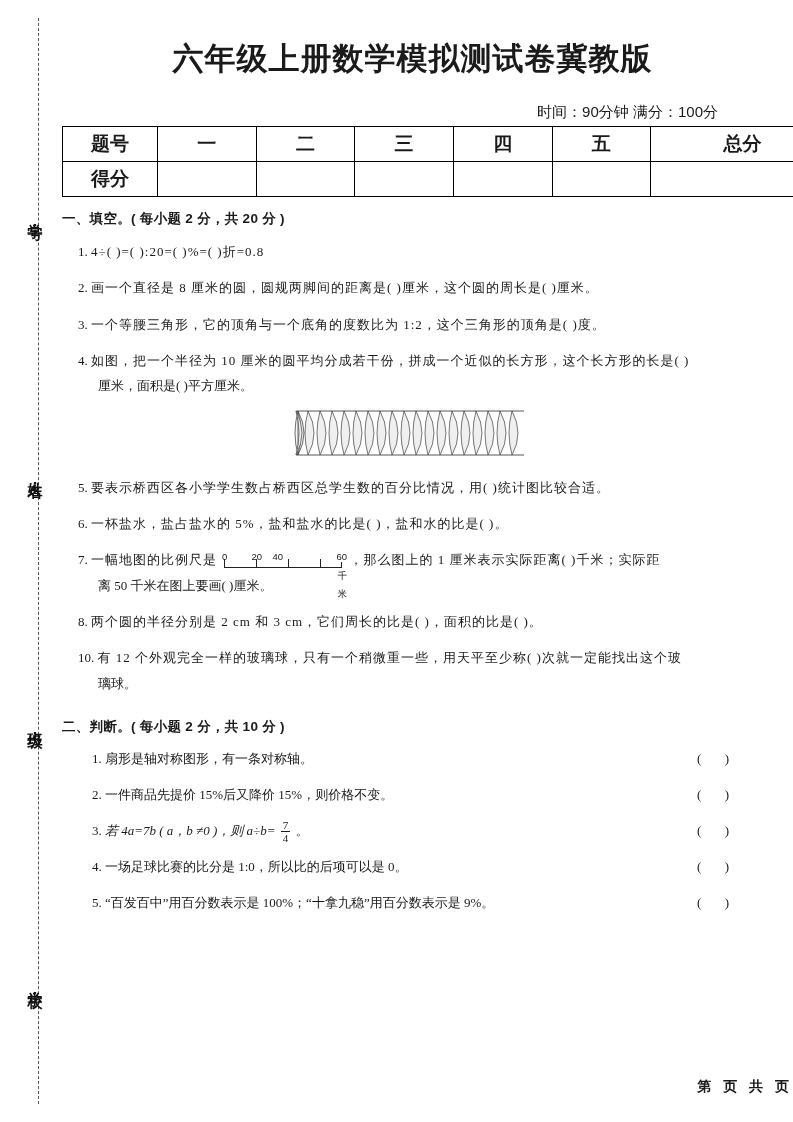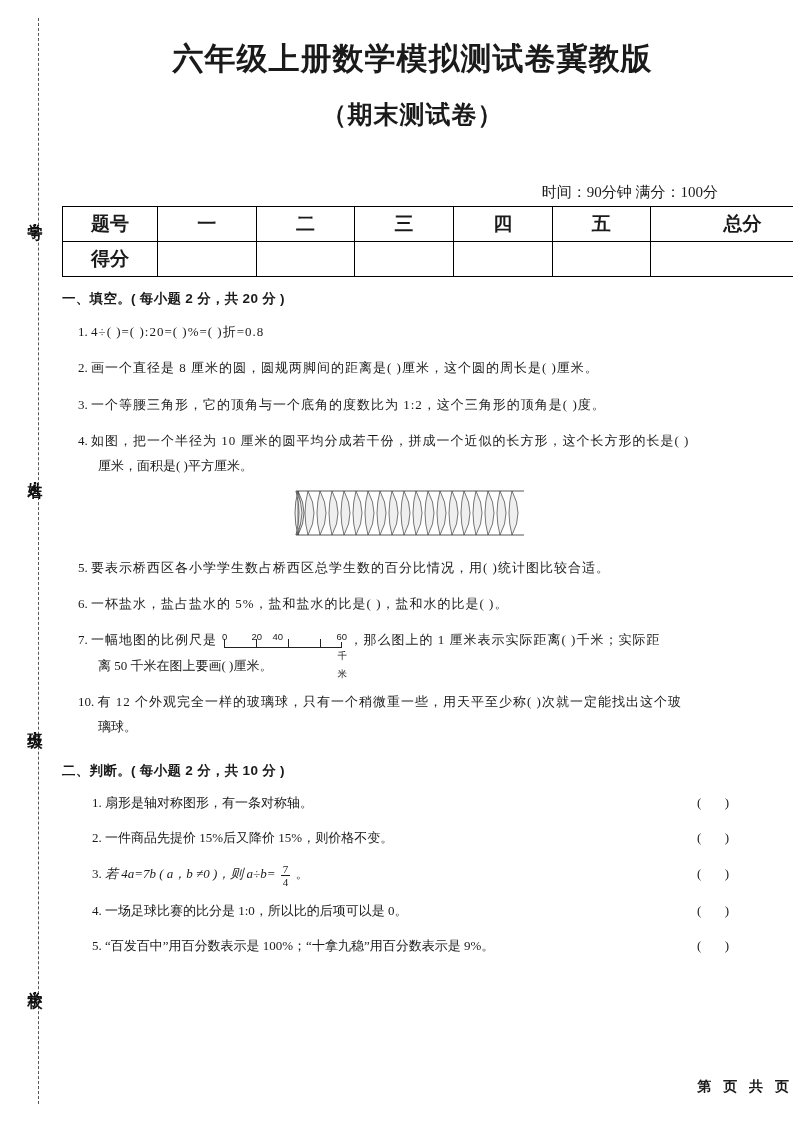--- a/index.html
+++ b/index.html
@@ -72,25 +72,25 @@
   h2.subtitle {
     margin: 0;
     padding-top: 18px;
     font-size: 25px;
     font-weight: bold;
     text-align: center;
     letter-spacing: 1px;
     font-family: "Liberation Sans", "DejaVu Sans", sans-serif;
   }
   .exam-meta {
-    margin-top: 52px;
+    margin-top: 23px;
     text-align: right;
     padding-right: 45px;
     font-size: 15px;
-    font-family: Liberation Serif, serif;
+    font-family: Liberation Sans, sans-serif;
   }
   table.score-table {
     margin: 4px auto 0 auto;
     border-collapse: collapse;
     width: 773px;
   }
   table.score-table td {
     border: 1px solid #000;
     height: 32px;
     text-align: center;
@@ -207,21 +207,20 @@
   <div class="side-labels">
     <div class="side-label l1">学号：</div>
     <div class="side-label l2">姓名：</div>
     <div class="side-label l3">班级：</div>
     <div class="side-label l4">学校：</div>
   </div>
 
   <div class="content">
 
     <h1 class="title">六年级上册数学模拟测试卷冀教版</h1>
-    <h2 class="subtitle">（期末测试卷）</h2>
 
     <div class="exam-meta">时间：90分钟  满分：100分</div>
 
     <table class="score-table">
       <tbody>
           <tr>
         <td class="head-cell">题号</td>
         <td>一</td>
         <td>二</td>
         <td>三</td>
@@ -317,20 +316,24 @@
         <span class="tick" style="left:98px;"></span>
         <span class="lbl" style="left:3px;">0</span>
         <span class="lbl" style="left:35px;">20</span>
         <span class="lbl" style="left:56px;">40</span>
         <span class="lbl" style="left:120px;">60 千米</span>
       </span>
       <span class="blank">，那么图上的 1 厘米表示实际距离(     )千米；实际距</span>
       <span class="cont">离 50 千米在图上要画(     )厘米。</span>
     </div>
 
+    <div class="q">
+      <span class="num">8.</span>
+      <span class="blank">两个圆的半径分别是 2 cm 和 3 cm，它们周长的比是(     )，面积的比是(     )。</span>
+    </div>
 
 
     <div class="q">
       <span class="num">10.</span>
       <span class="blank">有 12 个外观完全一样的玻璃球，只有一个稍微重一些，用天平至少称(     )次就一定能找出这个玻</span>
       <span class="cont">璃球。</span>
     </div>
 
     <div class="section-head" style="margin-top:22px;">二、判断。( 每小题 2 分，共 10 分 )</div>
 

